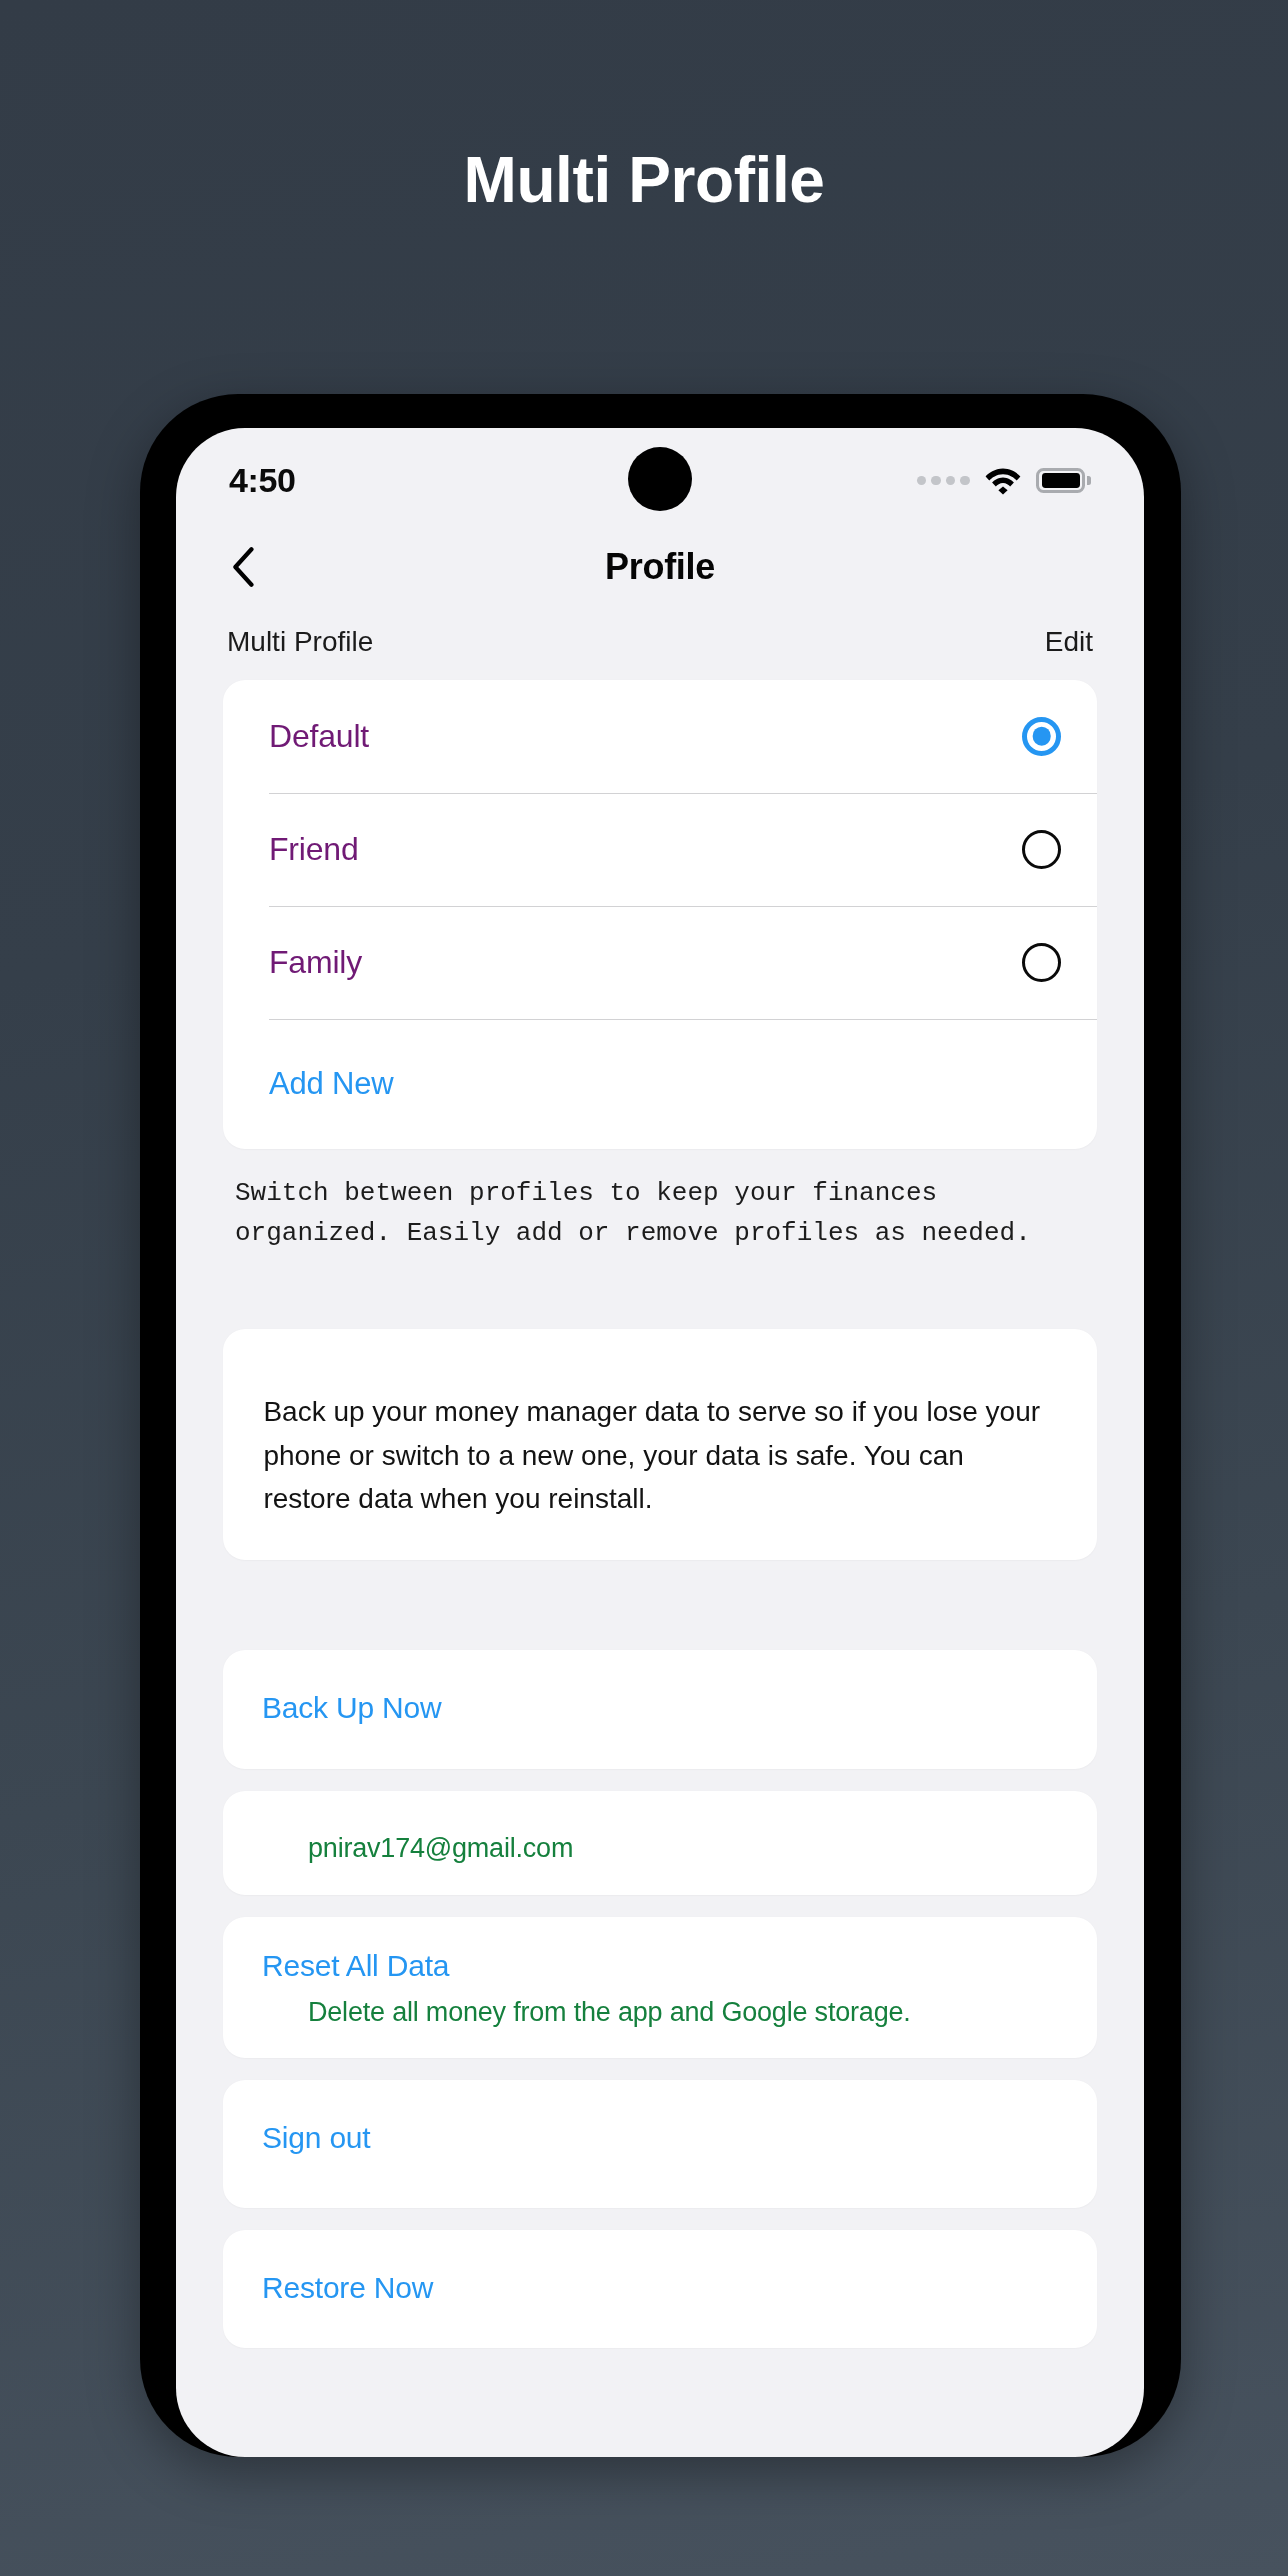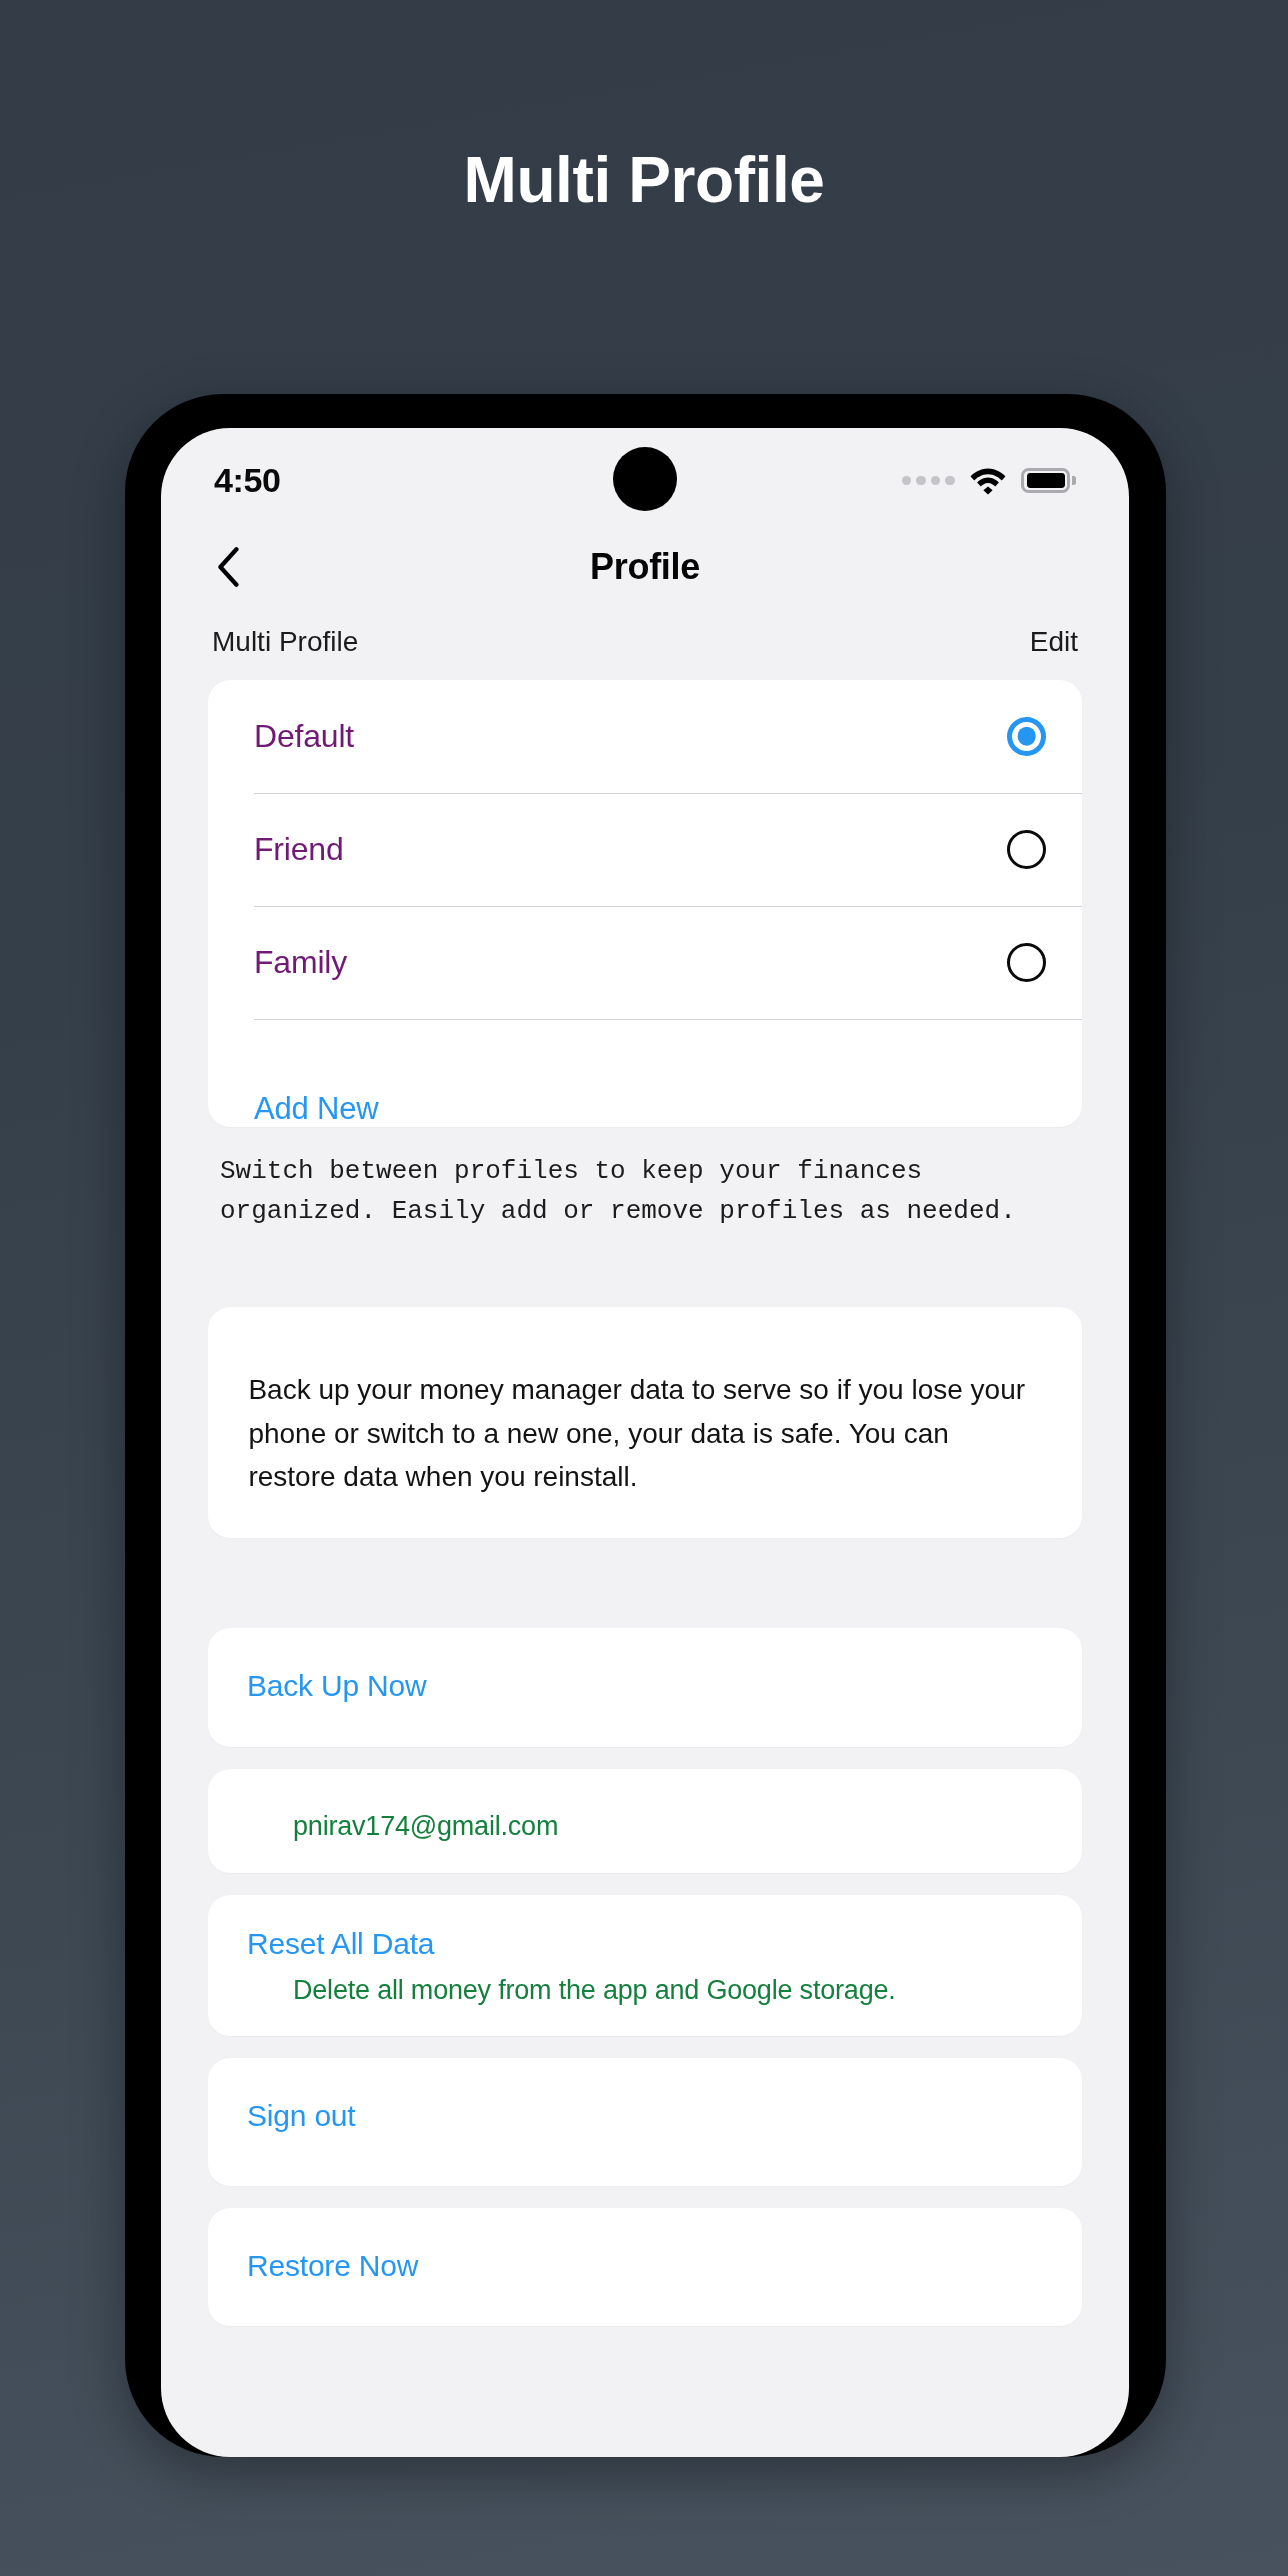--- a/index.html
+++ b/index.html
@@ -22,21 +22,21 @@
     color:#ffffff;
     font-size:64px;
     font-weight:bold;
     letter-spacing:-0.4px;
     line-height:1;
   }
 
   
   .phone-frame {
     position:absolute;
-    left:125px;
+    left:140px;
     top:394px;
     width:1041px;
     height:2063px;
     background:#000000;
     border-radius:98px;
     box-shadow:0 15.3px 51px rgba(0,0,0,0.35);
   }
   .phone-screen {
     position:absolute;
     left:36px; top:34px;
@@ -191,23 +191,23 @@
   .radio.selected::after {
     content:"";
     position:absolute;
     left:50%; top:50%;
     transform:translate(-50%,-50%);
     width:18.6px; height:18.6px;
     border-radius:50%;
     background:#2596f2;
   }
   .addnew-row {
-    height:108px;
-    display:flex;
-    align-items:flex-end;
+    height:130px;
+    display:flex;
+    align-items:center;
     padding:0 46px;
     position:relative;
   }
   .addnew-label {
     font-size:31px;
     color:#2596f2;
     letter-spacing:-0.2px;
   }
 
   .help-text {

